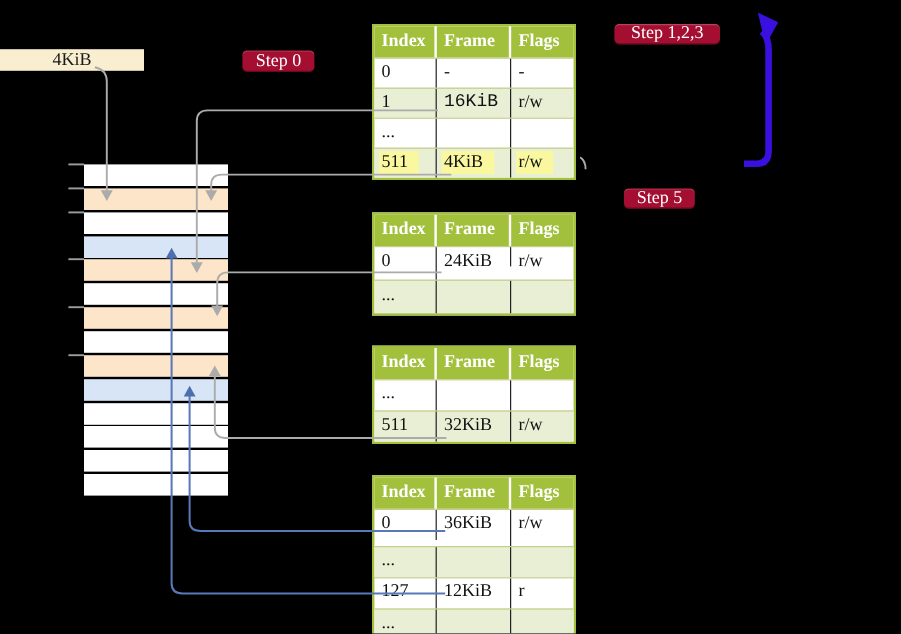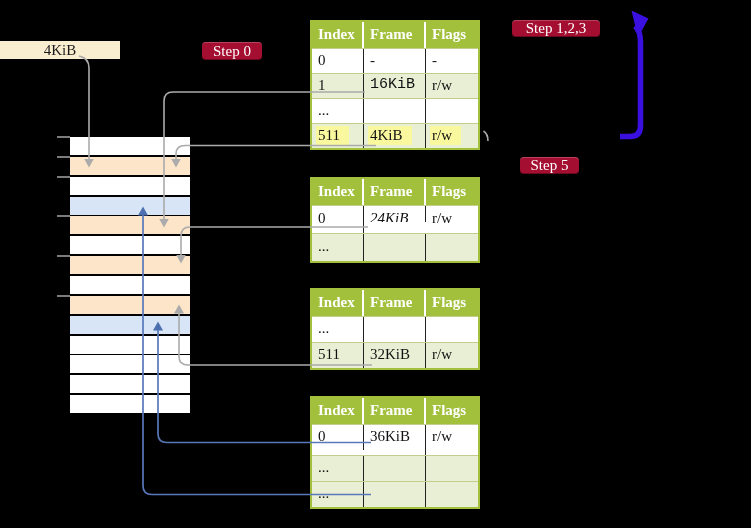--- a/index.html
+++ b/index.html
@@ -107,21 +107,21 @@
       </div>
     </div>
   <div class="ptable" id="pt1" style="top:177px">
       <div class="pt-head">
         <div class="cell c0" style="height: 26px; line-height: 24px;">Index</div>
         <div class="cell c1" style="height: 26px; line-height: 24px;">Frame</div>
         <div class="cell c2" style="height: 26px; line-height: 24px;">Flags</div>
       </div>
       <div class="pt-row">
         <div class="cell c0" style="height: 27px; line-height: 25px;">0</div>
-        <div class="cell c1" style="height: 16px; line-height: 25px; font-style: italic;">24KiB</div>
+        <div class="cell c1" style="height: 16px; line-height: 25px;">24KiB</div>
         <div class="cell c2" style="height: 27px; line-height: 25px;">r/w</div>
       </div>
       <div class="pt-row alt">
         <div class="cell c0" style="height: 27px; line-height: 25px;">...</div>
         <div class="cell c1" style="height: 27px; line-height: 25px;"></div>
         <div class="cell c2" style="height: 27px; line-height: 25px;"></div>
       </div>
     </div>
   <div class="ptable" id="pt2" style="top:288px">
       <div class="pt-head">
@@ -148,20 +148,25 @@
       </div>
       <div class="pt-row">
         <div class="cell c0" style="height: 25px; line-height: 23px;">0</div>
         <div class="cell c1" style="height: 30px; line-height: 23px;">36KiB</div>
         <div class="cell c2" style="height: 25px; line-height: 23px;">r/w</div>
       </div>
       <div class="pt-row alt">
         <div class="cell c0" style="height: 25px; line-height: 23px;">...</div>
         <div class="cell c1" style="height: 25px; line-height: 23px;"></div>
         <div class="cell c2" style="height: 25px; line-height: 23px;"></div>
+      </div>
+      <div class="pt-row">
+        <div class="cell c0" style="height: 25px; line-height: 23px;">127</div>
+        <div class="cell c1" style="height: 25px; line-height: 23px;">12KiB</div>
+        <div class="cell c2" style="height: 25px; line-height: 23px;">r</div>
       </div>
       <div class="pt-row alt">
         <div class="cell c0" style="height: 25px; line-height: 23px;">...</div>
         <div class="cell c1" style="height: 25px; line-height: 23px;"></div>
         <div class="cell c2" style="height: 25px; line-height: 23px;"></div>
       </div>
     </div>
 
   <svg id="overlay" width="751" height="528" viewBox="0 0 751 528">
     <defs>

